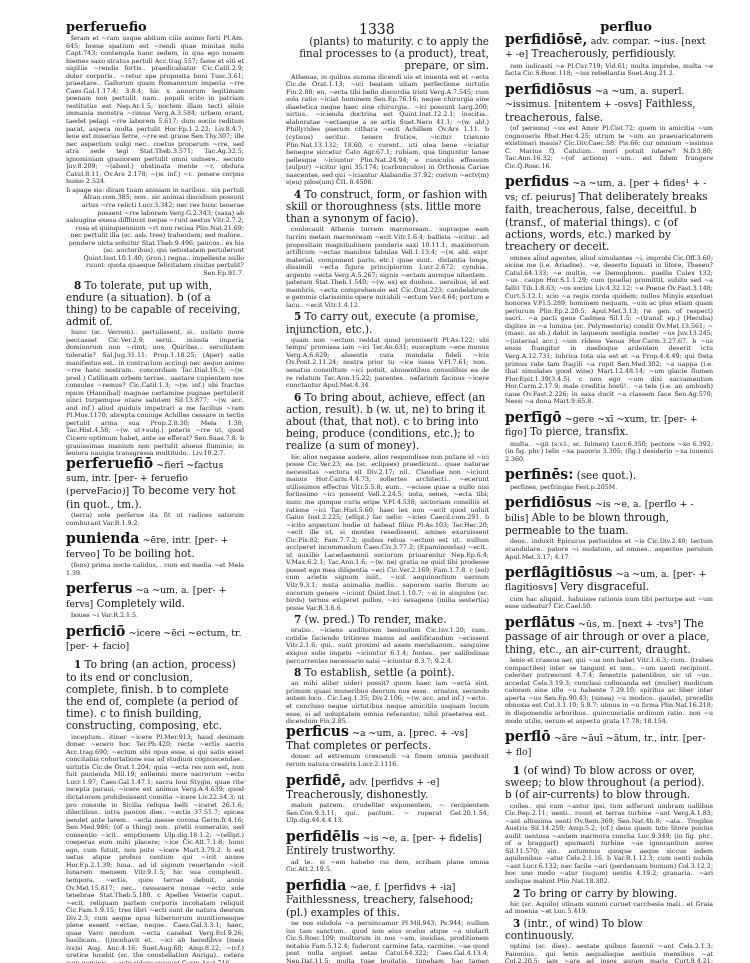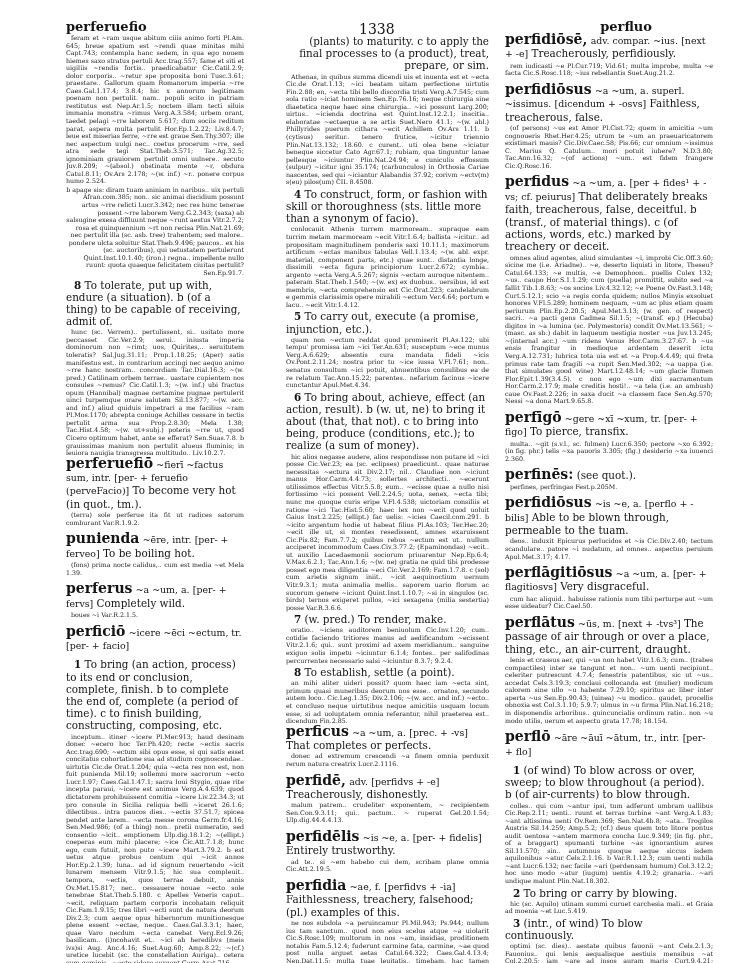--- a/index.html
+++ b/index.html
@@ -87,21 +87,21 @@
         <div class="hw-line"><span class="hw">perfidia</span> <span class="gram">~ae, f.</span> <span class="ety">[perfidvs + -ia]</span> <span class="def">Faithlessness, treachery, falsehood; (pl.) examples of this.</span></div>
         <div class="cit">ne nos subdola ~a peruincamur Pl.Mil.943; Ps.944; nullum ius tam sanctum.. quod non eius scelus atque ~a uiolarit Cic.S.Rosc.109; multorum in nos ~am, insidias, proditionem notabis Fam.5.12.4; fuderunt carmine fata, carmine, ~ae quod post nulla arguet aetas Catul.64.322; Caes.Gal.4.13.4; Nep.Dat.11.5; multa tuae leuitatis.. timebam, hac tamen excepta, Cynthia, ~a Prop.1.15.2; ~a plus quam Punica Liv.21.4.9; Vell.2.102.1; Tac.Hist.4.27; Ann.11.5; Juv.13.24; triginta Lusitanorum milibus ~a trucidatis Suet.Gal.3.2; ~neque deprecatio ~is meis nec maledictis fuga est Pl.Capt.522; Ps.580; Gel.14.2.6.</div>
       </div>
     </div>
   <div class="col col-right">
       <div class="entry">
         <div class="hw-line"><span class="hw">perfidiōsē,</span> <span class="gram">adv. compar. ~ius.</span> <span class="ety">[next + -e]</span> <span class="def">Treacherously, perfidiously.</span></div>
         <div class="cit">rem iudicasti ~e Pl.Cur.719; Vid.61; multa improbe, multa ~e facta Cic.S.Rosc.118; ~ius rebellantis Suet.Aug.21.2.</div>
       </div>
       <div class="entry">
-        <div class="hw-line"><span class="hw">perfidiōsus</span> <span class="gram">~a ~um, a. superl. ~issimus.</span> <span class="ety">[dicendum + -osvs]</span> <span class="def">Faithless, treacherous, false.</span></div>
+        <div class="hw-line"><span class="hw">perfidiōsus</span> <span class="gram">~a ~um, a. superl. ~issimus.</span> <span class="ety">[nitentem + -osvs]</span> <span class="def">Faithless, treacherous, false.</span></div>
         <div class="cit">(of persons) ~us est Amor Pl.Cist.72; quem in amicitia ~um cognoueris Rhet.Her.4.25; utrum te ~um an praeuaricatorem existimari mauis? Cic.Div.Caec.58; Pis.66; cur omnium ~issimus C. Marius Q. Catulum.. mori potuit iubere? N.D.3.80; Tac.Ann.16.32; ~(of actions) ~um.. est fidem frangere Cic.Q.Rosc.16.</div>
       </div>
       <div class="entry">
         <div class="hw-line"><span class="hw">perfidus</span> <span class="gram">~a ~um, a.</span> <span class="ety">[per + fides¹ + -vs; cf. peiurus]</span> <span class="def">That deliberately breaks faith, treacherous, false, deceitful. b (transf., of material things). c (of actions, words, etc.) marked by treachery or deceit.</span></div>
         <div class="cit">omnes aliud agentes, aliud simulantes ~i, improbi Cic.Off.3.60; sicine me (i.e. Ariadne).. ~e, deserto liquisti in litore, Theseu? Catul.64.133; ~e multis, ~e Demophoon.. puellis Culex 132; ~us.. caupo Hor.S.1.1.29; cum (puella) promittit, subito sed ~a fallit Tib.1.8.63; ~os socios Liv.4.32.12; ~e Poene Ov.Fast.3.148; Curt.5.12.1; scio ~a regis corda quidem; nullos Minyis exsoluet honores V.Fl.5.289; hominem nequam, ~um ac plus etiam quam periurum Plin.Ep.2.20.5; Apul.Met.3.13; (w. gen. of respect) sacri.. ~a pacti gens Cadmea Sil.1.5; ~(transf. ep.) (Hecuba) digitos in ~a lumina (sc. Polymestoris) condit Ov.Met.13.561; ~(masc. as sb.) dabit in laqueum uestigia noster ~us Juv.13.245; ~(internal acc.) ~um ridens Venus Hor.Carm.3.27.67. b ~us ensis frangitur in medioque ardentem deserit ictu Verg.A.12.731; lubrica tota uia est et ~a Prop.4.4.49; qui freta primus rate tam fragili ~a rupit Sen.Med.302; ~a uappa (i.e. that simulates good wine) Mart.12.48.14; ~um glacie flumen Flor.Epit.1.39(3.4.5). c non ego ~um dixi sacramentum Hor.Carm.2.17.9; male creditis hosti!.. ~a tela (i.e. an ambush) caue Ov.Fast.2.226; in saxa ducit ~a classem face Sen.Ag.570; Nessi ~a dona Mart.9.65.8.</div>
       </div>
       <div class="entry">
         <div class="hw-line"><span class="hw">perfīgō</span> <span class="gram">~gere ~xī ~xum, tr.</span> <span class="ety">[per- + figo]</span> <span class="def">To pierce, transfix.</span></div>
         <div class="cit">multa.. ~git (s.v.l., sc. fulmen) Lucr.6.350; pectore ~xo 6.392; (in fig. phr.) telis ~xa pauoris 3.305; (fig.) desiderio ~xa iuuenci 2.360.</div>
       </div>

